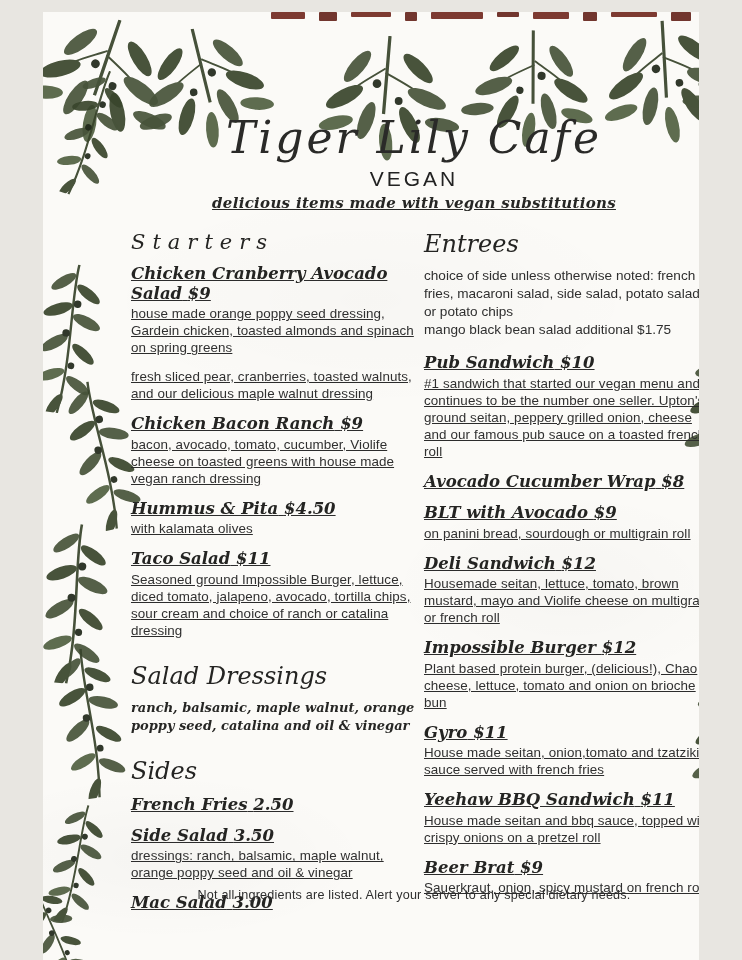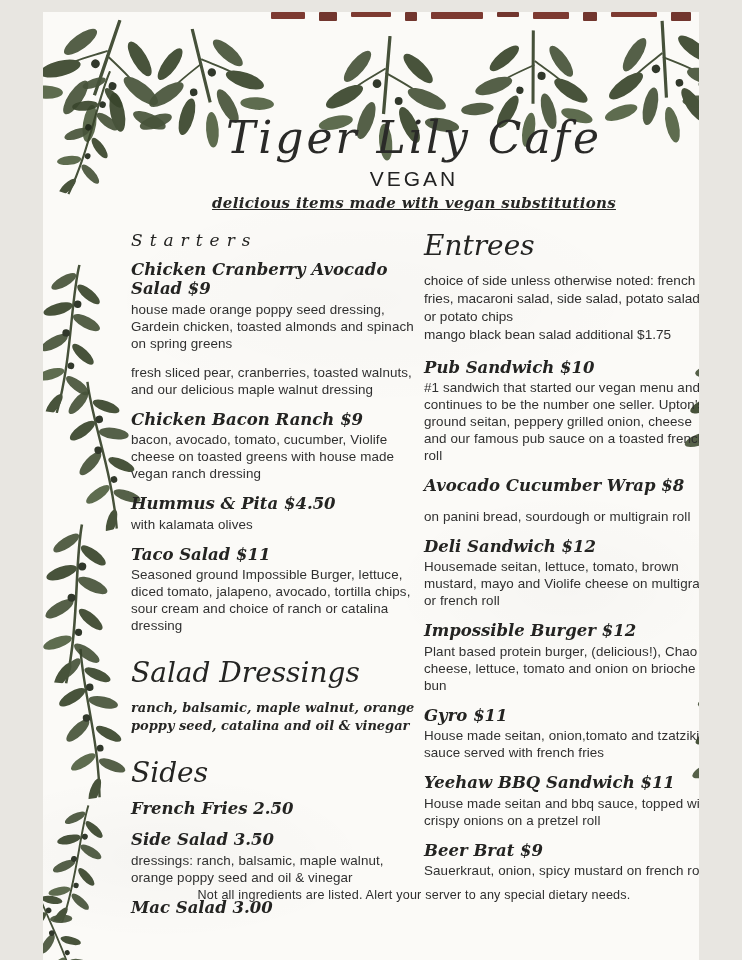--- a/index.html
+++ b/index.html
@@ -36,25 +36,25 @@
   .tagline{
     font-family:"DejaVu Serif", serif;font-style:italic;font-weight:bold;
     font-size:15px;color:#262624;margin-top:3px;letter-spacing:.3px;text-decoration:underline;
   }
   
   .columns{position:absolute;top:219px;left:88px;width:582px;display:flex;}
   .col-left{width:287px;margin-right:6px;flex:none;}
   .col-right{width:289px;flex:none;}
   .section-heading{
     font-family:"DejaVu Serif", serif;font-style:italic;font-weight:500;
-    font-size:28px;color:#242422;margin:0 0 10px 0;line-height:1.1;
-  }
-  .spaced{letter-spacing:7px;font-size:17px;}
+    font-size:24px;color:#242422;margin:0 0 10px 0;line-height:1.1;
+  }
+  .spaced{letter-spacing:7px;font-size:21px;}
   .section{margin-bottom:16px;}
-  .menu-item{margin-bottom:12px;}
+  .menu-item{margin-bottom:12px;text-decoration:underline;}
   .item-head{
     font-family:"DejaVu Serif", serif;font-style:italic;font-weight:bold;
     font-size:16.5px;color:#242422;line-height:1.18;margin-bottom:2px;
   }
   .item-desc{
     font-family:"Liberation Sans", sans-serif;font-size:13.4px;line-height:1.27;
     color:#303030;letter-spacing:.1px;
   }
   .serif-body{
     font-family:"DejaVu Serif", serif;font-style:italic;font-weight:bold;
@@ -254,20 +254,21 @@
         </div>
 
         <div class="menu-item">
           <div class="item-head"><span>Pub Sandwich</span> <span>$10</span></div>
           <div class="item-desc">#1 sandwich that started our vegan menu and continues to be the number one seller. Upton's ground seitan, peppery grilled onion, cheese and our famous pub sauce on a toasted french roll</div>
         </div>
         <div class="menu-item">
           <div class="item-head"><span>Avocado Cucumber Wrap</span> <span>$8</span></div>
         </div>
         <div class="menu-item">
+          <div class="item-head"><span>BLT with Avocado</span> <span>$9</span></div>
           <div class="item-desc">on panini bread, sourdough or multigrain roll</div>
         </div>
         <div class="menu-item">
           <div class="item-head"><span>Deli Sandwich</span> <span>$12</span></div>
           <div class="item-desc">Housemade seitan, lettuce, tomato, brown mustard, mayo and Violife cheese on multigrain or french roll</div>
         </div>
         <div class="menu-item">
           <div class="item-head"><span>Impossible Burger</span> <span>$12</span></div>
           <div class="item-desc">Plant based protein burger, (delicious!), Chao cheese, lettuce, tomato and onion on brioche bun</div>
         </div>

